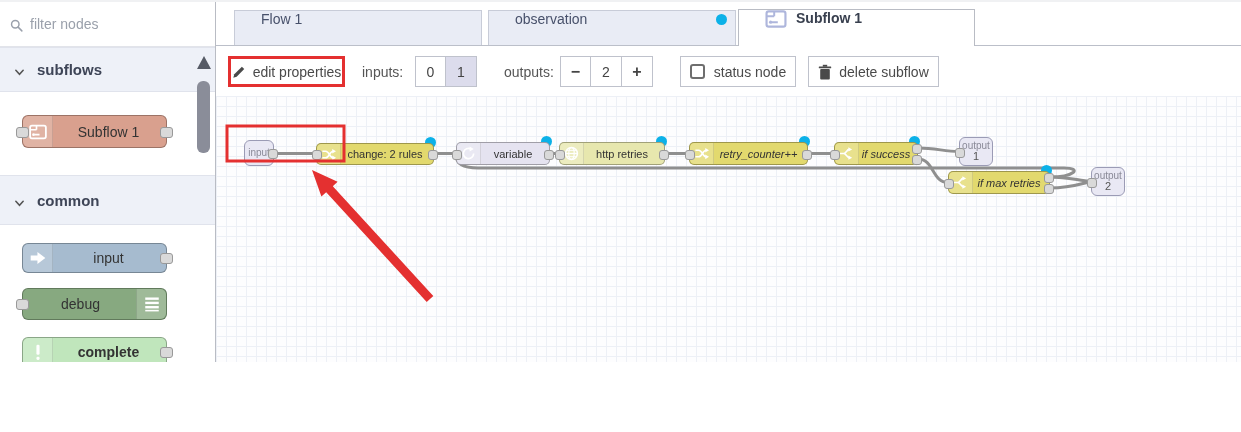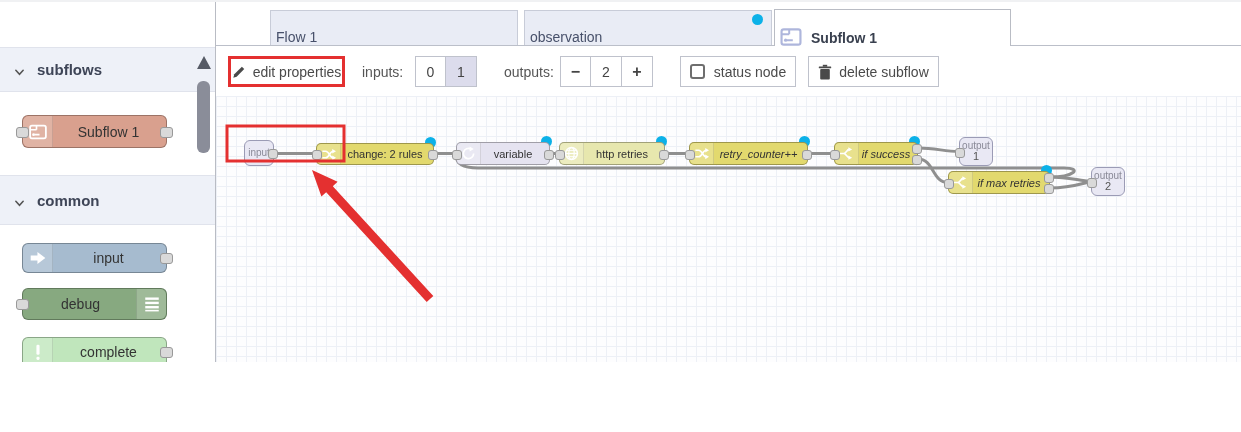--- a/index.html
+++ b/index.html
@@ -31,21 +31,21 @@
   .pnode .pband { position:absolute; top:0; bottom:0; width:30px; background:rgba(255,255,255,0.2); display:flex; align-items:center; justify-content:center; }
   .pnode .pband svg { width:18px; height:18px; }
   .pport { position:absolute; width:13px; height:11px; background:#d9d9d9; border:1px solid #999; border-radius:3px; }
 
   .scroll-up { position:absolute; left:197px; top:54px; width:0; height:0; border-left:7px solid transparent; border-right:7px solid transparent; border-bottom:13px solid #565b66; }
   .scroll-thumb { position:absolute; left:197px; top:79px; width:13px; height:72px; background:#8a8d99; border-radius:6px; }
 
   
   .tabbar { position:absolute; left:0; top:0; right:0; height:44px; background:#fff; }
   .tabbar .bar-line { position:absolute; left:0; top:43px; right:0; height:1px; background:#bbbfc9; z-index:1; }
-  .tab { position:absolute; top:8px; height:36px; background:#e9ecf5; border:1px solid #c8ccd8; display:flex; align-items:flex-end; padding-left:5px; z-index:0;margin-left:36px; }
+  .tab { position:absolute; top:8px; height:36px; background:#e9ecf5; border:1px solid #c8ccd8; display:flex; align-items:flex-start; padding-left:26px; z-index:0; }
   .tab .tlabel { font-size:14px; color:#47506a; }
   .tab.active { top:7px; height:37px; background:#fff; border:1px solid #b9bcc4; border-bottom:none; z-index:2; }
   .tab.active .tlabel { font-weight:bold; color:#39404f; }
   .tab .ticon { width:22px; height:18px; margin-right:9px; color:#aeb6dc; }
   .tab .ticon svg { width:22px; height:18px; }
   .tab-dot { position:absolute; width:11px; height:11px; border-radius:50%; }
 
   
   .toolbar { position:absolute; left:0; top:44px; right:0; height:50px; background:#fff; }
   .toolbar .titem { position:absolute; top:10px; height:31px; display:flex; align-items:center; }
@@ -82,20 +82,27 @@
 </style>
 </head>
 <body>
 
 <div class="app">
   <div class="top-strip"></div>
 
 
   <div class="content">
     <div class="sidebar">
+      <div class="filter-row">
+        <span class="ficon"><svg viewBox="0 0 16 16">
+              <circle cx="6.5" cy="6.5" r="4.6" fill="none" stroke="#9aa0ab" stroke-width="1.8"></circle>
+              <line x1="10" y1="10" x2="14.6" y2="14.6" stroke="#9aa0ab" stroke-width="1.8" stroke-linecap="round"></line>
+            </svg></span>
+        <span class="ftext">filter nodes</span>
+      </div>
       <div id="palette-root">
           <div class="sec-header" style="top: 45px; height: 45px;">
             <span class="chev"><svg viewBox="0 0 12 12">
                 <path d="M2,3.5 L6,8 L10,3.5" fill="none" stroke="#555" stroke-width="1.7" stroke-linecap="round"></path>
               </svg></span>
             <span class="sec-label">subflows</span>
           </div>
           <div class="pnode" style="left: 22px; top: 113px; width: 145px; height: 33px; background: rgb(217, 160, 142); border: 1px solid rgba(0, 0, 0, 0.28);">
             <span class="pband" style="left: 0px; border-radius: 6px 0px 0px 6px; border-right: 1px solid rgba(0, 0, 0, 0.1); color: rgb(255, 255, 255);">
               <svg viewBox="0 0 24 20">
@@ -135,21 +142,21 @@
             <span class="plabel" style="left: 0px; width: 115px;">debug</span>
             <span class="pport" style="top: 10px; left: -7px;"></span>
           </div>
           <div class="pnode" style="left: 22px; top: 335px; width: 145px; height: 30px; background: rgb(192, 230, 188); border: 1px solid rgba(0, 0, 0, 0.28);">
             <span class="pband" style="left: 0px; border-radius: 6px 0px 0px 6px; border-right: 1px solid rgba(0, 0, 0, 0.1); color: rgb(255, 255, 255);">
               <svg viewBox="0 0 16 16">
                 <rect x="6.6" y="1.5" width="2.8" height="9" rx="1.2" fill="#fff"></rect>
                 <rect x="6.6" y="12.2" width="2.8" height="2.8" rx="1.2" fill="#fff"></rect>
               </svg>
             </span>
-            <span class="plabel" style="right: 0px; width: 115px;">complete</span>
+            <span class="plabel" style="right: 0px; width: 115px; font-weight: bold;">complete</span>
             <span class="pport" style="top: 9px; right: -7px;"></span>
           </div>
         </div>
       <div class="scroll-up"></div>
       <div class="scroll-thumb"></div>
     </div>
 
     <div class="main">
       <div class="tabbar">
         <div class="bar-line"></div>

